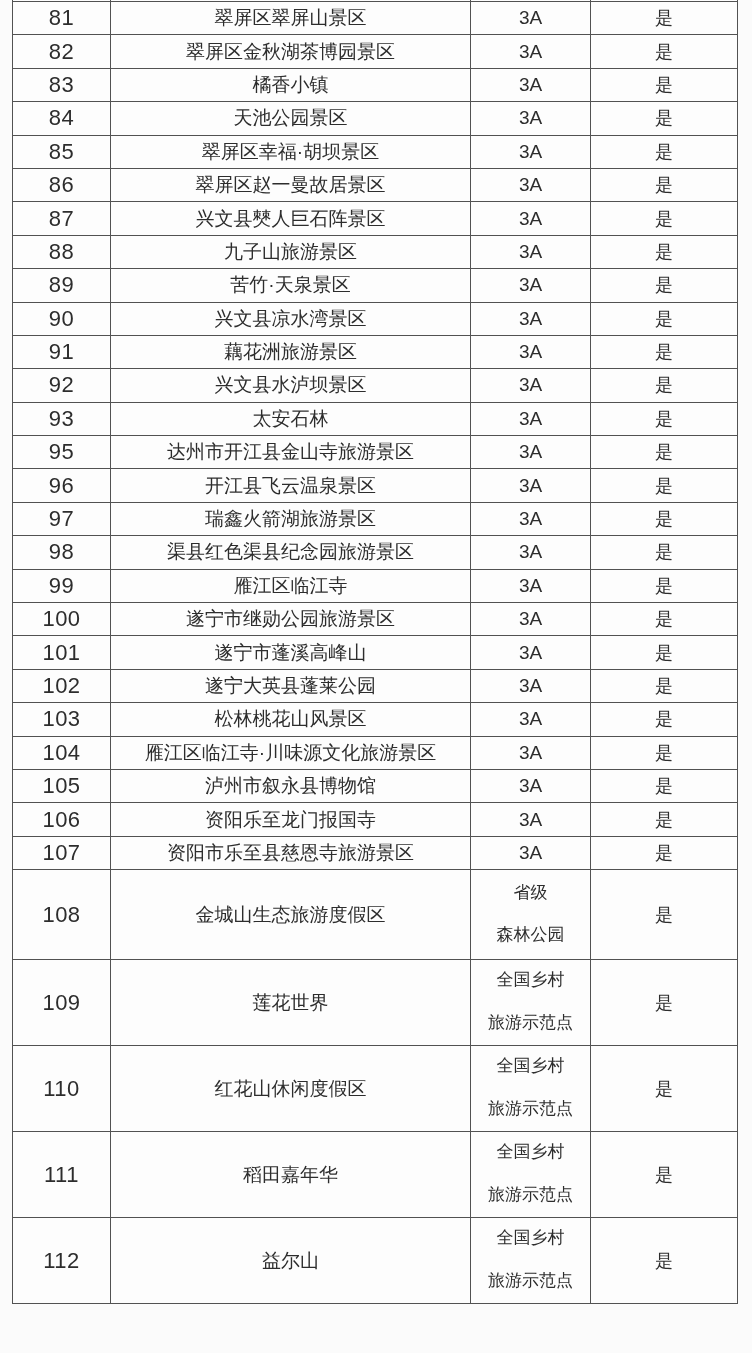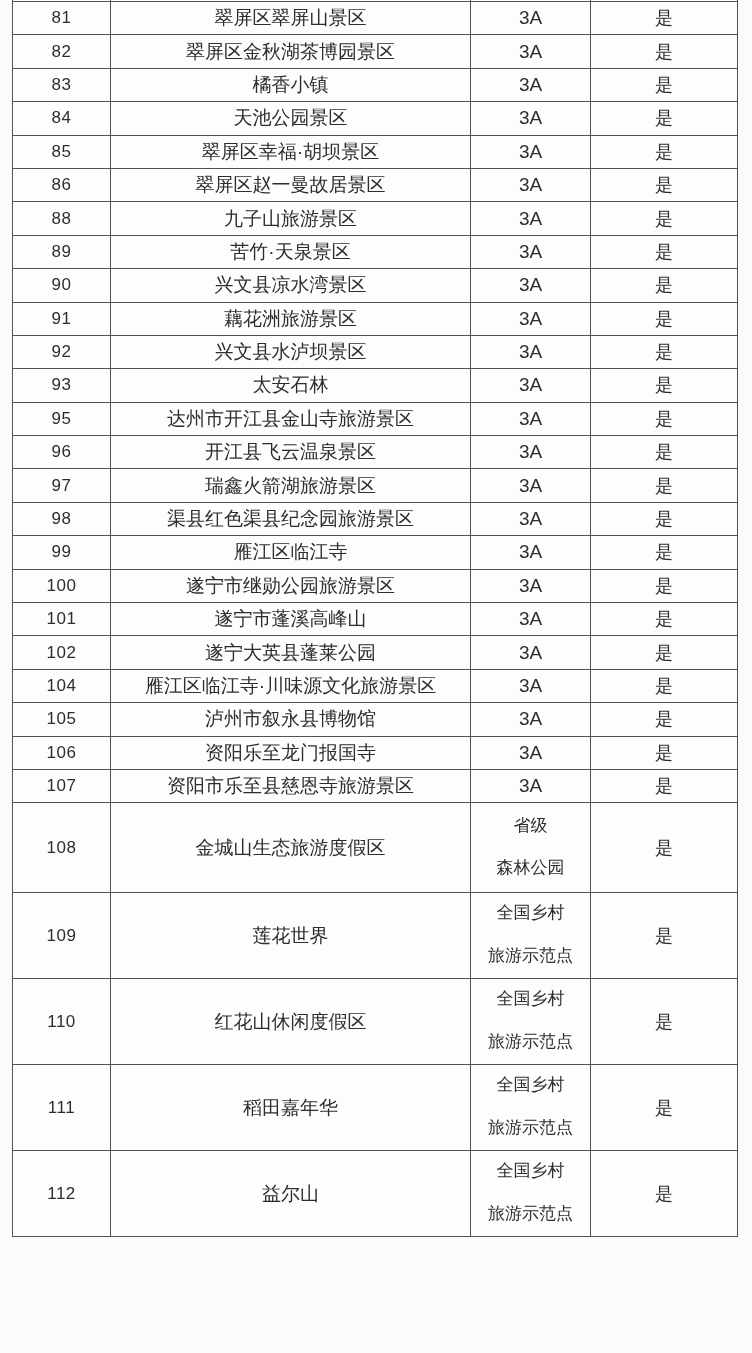--- a/index.html
+++ b/index.html
@@ -38,21 +38,21 @@
     vertical-align: middle;
     padding: 0;
     overflow: hidden;
   }
   tr.sliver td { height: 2px; }
   tr.normal td { height: 32.4px; }
   tr.tall-a td { height: 89px; }
   tr.tall-b td { height: 85px; }
 
   td.cell-no {
-    font-size: 17px;
+    font-size: 22px;
     letter-spacing: 0.5px;
   }
   td.cell-name {
     font-size: 19px;
     margin-top: 18px;
   }
   td.cell-rating {
     font-size: 19px;
     margin-top: 13px;
   }
@@ -120,20 +120,26 @@
             <td class="cell-rating">3A</td>
             <td class="cell-flag">是</td>
           </tr>
           <tr class="normal">
             <td class="cell-no">86</td>
             <td class="cell-name">翠屏区赵一曼故居景区</td>
             <td class="cell-rating">3A</td>
             <td class="cell-flag">是</td>
           </tr>
           <tr class="normal">
+            <td class="cell-no">87</td>
+            <td class="cell-name">兴文县僰人巨石阵景区</td>
+            <td class="cell-rating">3A</td>
+            <td class="cell-flag">是</td>
+          </tr>
+          <tr class="normal">
             <td class="cell-no">88</td>
             <td class="cell-name">九子山旅游景区</td>
             <td class="cell-rating">3A</td>
             <td class="cell-flag">是</td>
           </tr>
           <tr class="normal">
             <td class="cell-no">89</td>
             <td class="cell-name">苦竹·天泉景区</td>
             <td class="cell-rating">3A</td>
             <td class="cell-flag">是</td>
@@ -200,20 +206,26 @@
           </tr>
           <tr class="normal">
             <td class="cell-no">101</td>
             <td class="cell-name">遂宁市蓬溪高峰山</td>
             <td class="cell-rating">3A</td>
             <td class="cell-flag">是</td>
           </tr>
           <tr class="normal">
             <td class="cell-no">102</td>
             <td class="cell-name">遂宁大英县蓬莱公园</td>
+            <td class="cell-rating">3A</td>
+            <td class="cell-flag">是</td>
+          </tr>
+          <tr class="normal">
+            <td class="cell-no">103</td>
+            <td class="cell-name">松林桃花山风景区</td>
             <td class="cell-rating">3A</td>
             <td class="cell-flag">是</td>
           </tr>
           <tr class="normal">
             <td class="cell-no">104</td>
             <td class="cell-name">雁江区临江寺·川味源文化旅游景区</td>
             <td class="cell-rating">3A</td>
             <td class="cell-flag">是</td>
           </tr>
           <tr class="normal">

